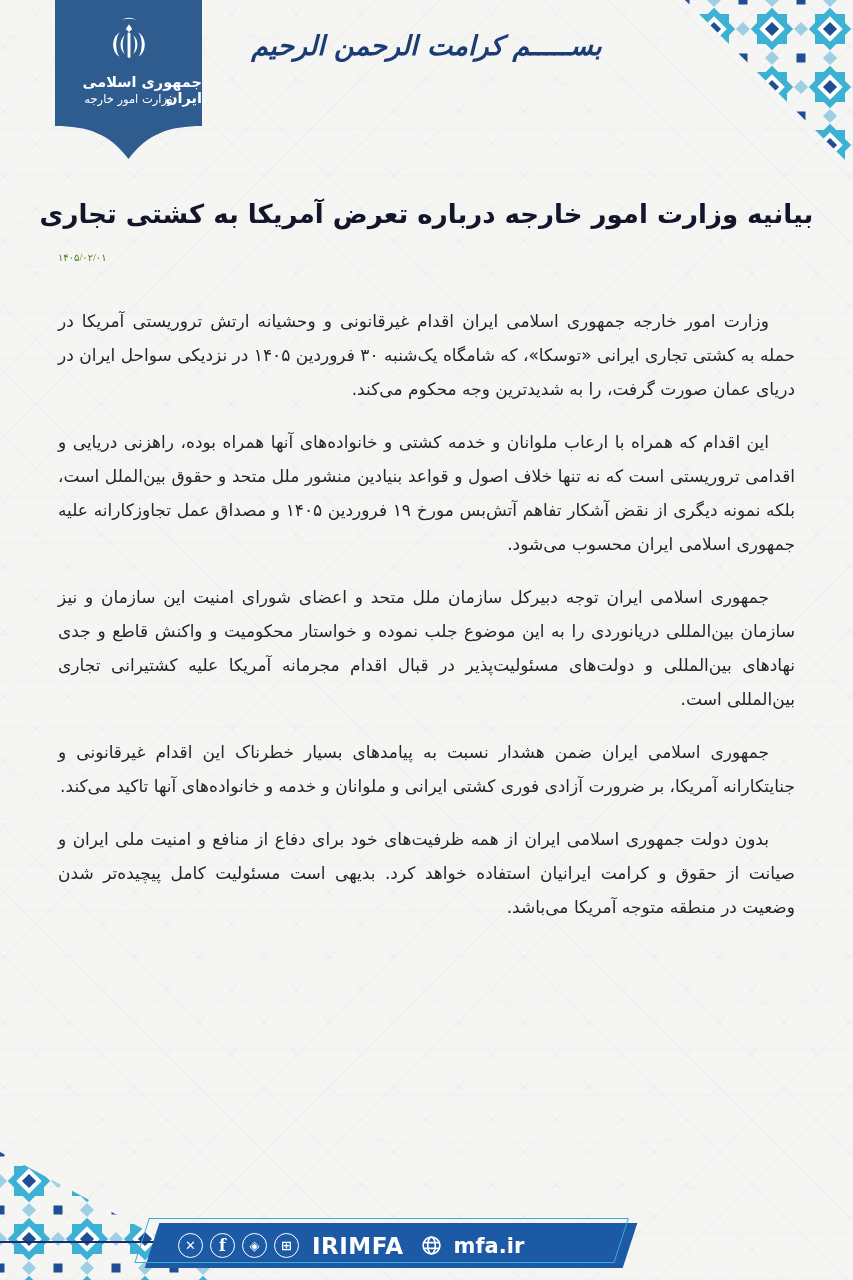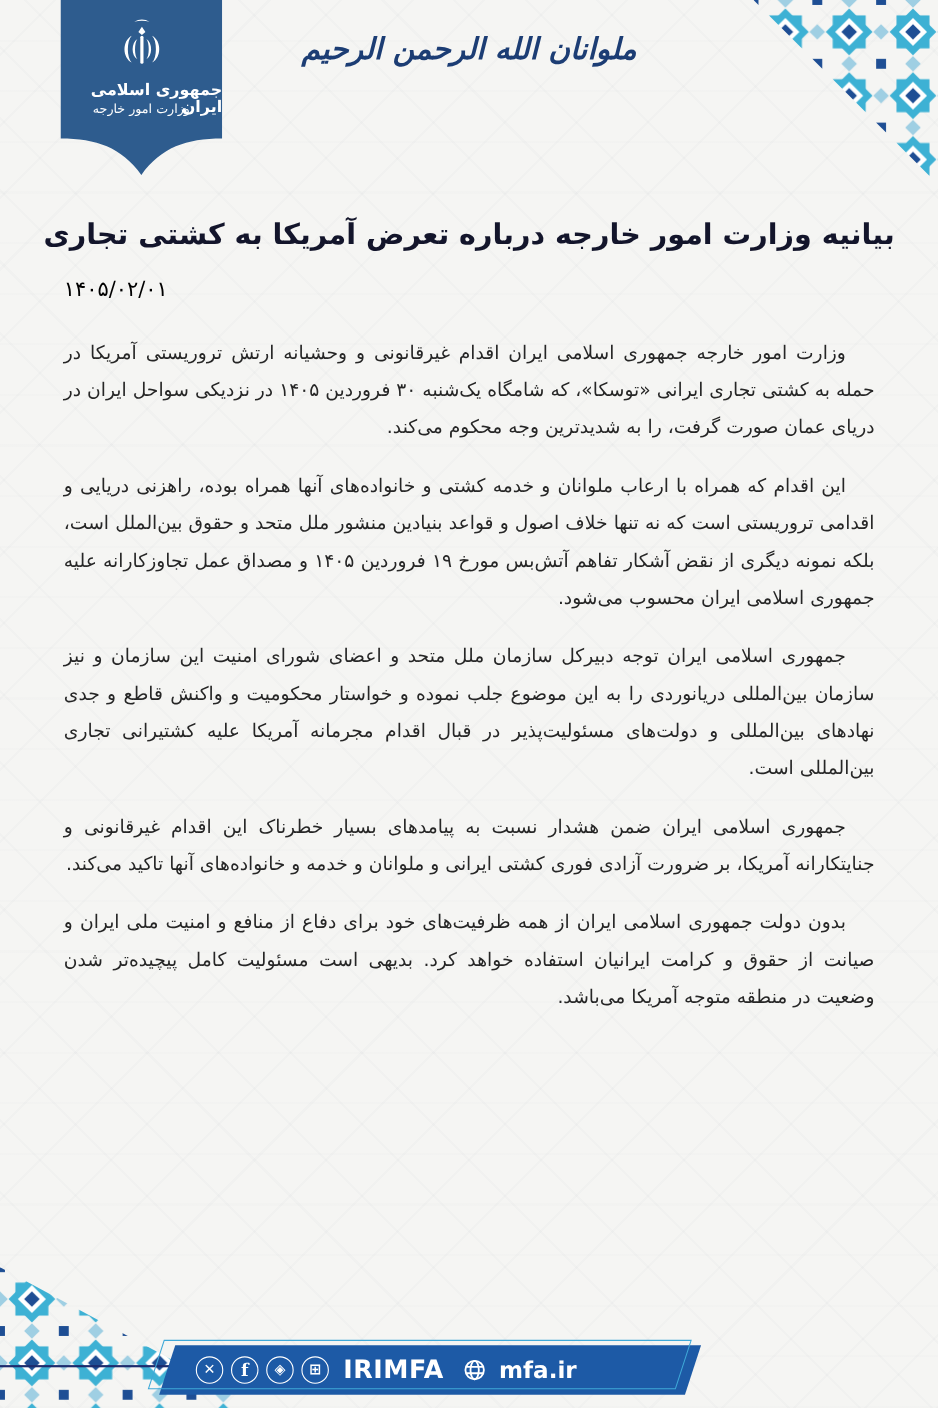--- a/index.html
+++ b/index.html
@@ -33,21 +33,21 @@
     position:absolute; top:30px; left:0; width:100%; text-align:center;
     color:#1c3d74; font-size:27px; font-weight:bold; font-style:italic; letter-spacing:-1px;
   }
   
   .title {
     position:absolute; top:150px; left:0; width:100%; text-align:center;
     color:#13152b; font-weight:bold; font-size:26px; line-height:45px;margin-top:42px;
   }
   .date {
     position:absolute; top:252px; left:58px;
-    color:#000000; font-size:19px; direction:rtl;
+    color:#4d7c0f; font-size:10px; direction:rtl;font-family:Liberation Serif, serif;
   }
   
   .body-text {
     position:absolute; top:288px; right:58px; left:58px;
     color:#262626; font-size:17px; line-height:34px;
     text-align:justify; direction:rtl;
   }
   .body-text p { margin:16px 0 19px; text-indent:26px; }
   
   .rule-line { position:absolute; top:1241px; left:0; width:265px; height:2px; background:#1c2b6d; z-index:2; }
@@ -121,21 +121,21 @@
       <rect x="47.5" y="26" width="5" height="44" rx="2.5" fill="#fff"></rect>
       <path d="M34 26 C19 34 19 60 34 68 C26 60 26 34 34 26 Z" fill="#fff"></path>
       <path d="M43 31 C33 37 33 57 43 63 C38 57 38 37 43 31 Z" fill="#fff"></path>
       <path d="M66 26 C81 34 81 60 66 68 C74 60 74 34 66 26 Z" fill="#fff"></path>
       <path d="M57 31 C67 37 67 57 57 63 C62 57 62 37 57 31 Z" fill="#fff"></path>
     </svg>
     <div class="country">جمهوری اسلامی ایران</div>
     <div class="ministry">وزارت امور خارجه</div>
   </div>
 
-  <div class="bismillah">ملوانان الله الرحمن الرحیم</div>
+  <div class="bismillah">بســـــم کرامت الرحمن الرحیم</div>
 
   <div class="title">
     <div>بیانیه وزارت امور خارجه درباره تعرض آمریکا به کشتی تجاری</div>
   </div>
 
   <div class="date">۱۴۰۵/۰۲/۰۱</div>
 
   <div class="body-text">
     <p>وزارت امور خارجه جمهوری اسلامی ایران اقدام غیرقانونی و وحشیانه ارتش تروریستی آمریکا در حمله به کشتی تجاری ایرانی «توسکا»، که شامگاه یک‌شنبه ۳۰ فروردین ۱۴۰۵ در نزدیکی سواحل ایران در دریای عمان صورت گرفت، را به شدیدترین وجه محکوم می‌کند.</p>
     <p>این اقدام که همراه با ارعاب ملوانان و خدمه کشتی و خانواده‌های آنها همراه بوده، راهزنی دریایی و اقدامی تروریستی است که نه تنها خلاف اصول و قواعد بنیادین منشور ملل متحد و حقوق بین‌الملل است، بلکه نمونه دیگری از نقض آشکار تفاهم آتش‌بس مورخ ۱۹ فروردین ۱۴۰۵ و مصداق عمل تجاوزکارانه علیه جمهوری اسلامی ایران محسوب می‌شود.</p>

